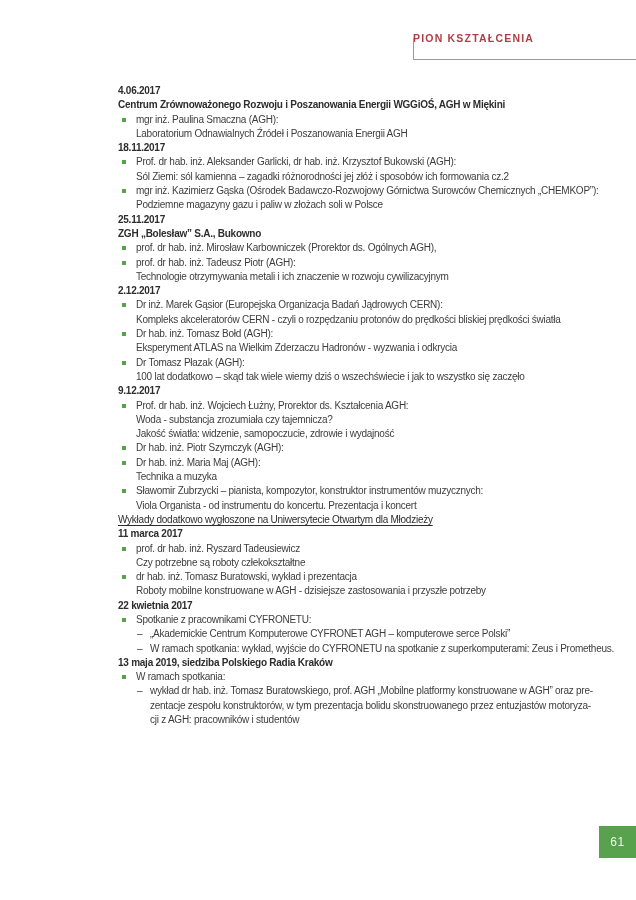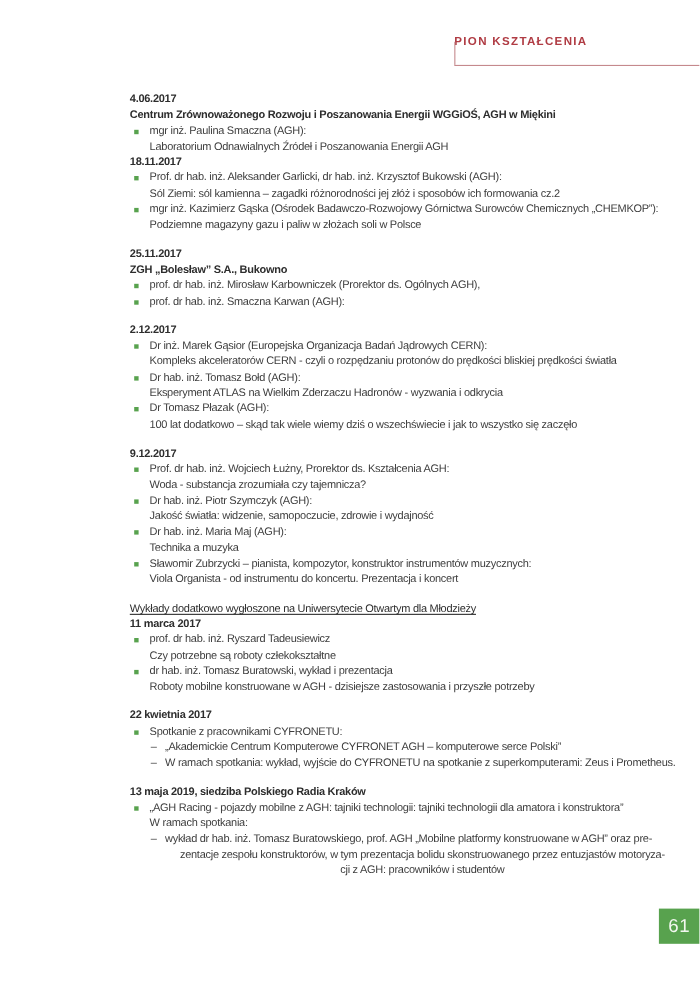--- a/index.html
+++ b/index.html
@@ -28,38 +28,38 @@
   }
 
   
   .content {
     position:absolute; left:118px; top:84px; width:500px;
   }
   .line {
     font-size:10px; line-height:14.3px; letter-spacing:-0.25px;
     white-space:nowrap; position:relative; color:#3d3d3d;
   }
-  .line.gap { margin-top:12px; }
+  .line.gap { margin-top:0; }
   .date, .bold { font-weight:bold; color:#2d2d2d; }
   .underline { font-weight:normal; color:#2d2d2d; text-decoration:underline; text-underline-offset:2px; }
   .bullet { padding-left:18px; }
   .bullet .sq {
     position:absolute; left:4px; top:5px; width:4px; height:4px;
     background:var(--green); display:inline-block;
   }
   .cont { padding-left:18px; }
   .dash { padding-left:32px; }
   .dash .dm { position:absolute; left:19px; top:0; }
-  .dashcont { padding-left:32px;text-align:center; }
+  .dashcont { padding-left:32px; }
 
   
   .page-badge {
     position:absolute; right:0; top:826px; width:37px; height:32px;
     background:var(--green); color:#f2f7ef;
-    font-size:17px; display:flex; align-items:center; justify-content:center;
+    font-size:12px; display:flex; align-items:center; justify-content:center;
     letter-spacing:0.5px;
     text-align:center;
   }
 </style>
 </head>
 <body style="--red: #b03c44; --rule: #c5898d; --green: #58a24e;">
 
 <div class="page">
   <div class="header-label">PION KSZTAŁCENIA</div>
   <div class="header-rule-v"></div>
@@ -71,49 +71,50 @@
       <div class="line bullet"><span class="sq"></span><span>mgr inż. Paulina Smaczna (AGH):</span></div>
       <div class="line cont"><span>Laboratorium Odnawialnych Źródeł i Poszanowania Energii AGH</span></div>
       <div class="line date"><span>18.11.2017</span></div>
       <div class="line bullet"><span class="sq"></span><span>Prof. dr hab. inż. Aleksander Garlicki, dr hab. inż. Krzysztof Bukowski (AGH):</span></div>
       <div class="line cont"><span>Sól Ziemi: sól kamienna – zagadki różnorodności jej złóż i sposobów ich formowania cz.2</span></div>
       <div class="line bullet"><span class="sq"></span><span>mgr inż. Kazimierz Gąska (Ośrodek Badawczo-Rozwojowy Górnictwa Surowców Chemicznych „CHEMKOP”):</span></div>
       <div class="line cont"><span>Podziemne magazyny gazu i paliw w złożach soli w Polsce</span></div>
       <div class="line date gap"><span>25.11.2017</span></div>
       <div class="line bold"><span>ZGH „Bolesław” S.A., Bukowno</span></div>
       <div class="line bullet"><span class="sq"></span><span>prof. dr hab. inż. Mirosław Karbowniczek (Prorektor ds. Ogólnych AGH),</span></div>
-      <div class="line bullet"><span class="sq"></span><span>prof. dr hab. inż. Smaczna Karwan (AGH):</span></div>
+      <div class="line bullet"><span class="sq"></span><span>prof. dr hab. inż. Tadeusz Piotr (AGH):</span></div>
+      <div class="line cont"><span>Technologie otrzymywania metali i ich znaczenie w rozwoju cywilizacyjnym</span></div>
       <div class="line date gap"><span>2.12.2017</span></div>
       <div class="line bullet"><span class="sq"></span><span>Dr inż. Marek Gąsior (Europejska Organizacja Badań Jądrowych CERN):</span></div>
       <div class="line cont"><span>Kompleks akceleratorów CERN - czyli o rozpędzaniu protonów do prędkości bliskiej prędkości światła</span></div>
       <div class="line bullet"><span class="sq"></span><span>Dr hab. inż. Tomasz Bołd (AGH):</span></div>
       <div class="line cont"><span>Eksperyment ATLAS na Wielkim Zderzaczu Hadronów - wyzwania i odkrycia</span></div>
       <div class="line bullet"><span class="sq"></span><span>Dr Tomasz Płazak (AGH):</span></div>
       <div class="line cont"><span>100 lat dodatkowo – skąd tak wiele wiemy dziś o wszechświecie i jak to wszystko się zaczęło</span></div>
       <div class="line date gap"><span>9.12.2017</span></div>
       <div class="line bullet"><span class="sq"></span><span>Prof. dr hab. inż. Wojciech Łużny, Prorektor ds. Kształcenia AGH:</span></div>
       <div class="line cont"><span>Woda - substancja zrozumiała czy tajemnicza?</span></div>
+      <div class="line cont"><span>Jakość światła: widzenie, samopoczucie, zdrowie i wydajność</span></div>
       <div class="line bullet"><span class="sq"></span><span>Dr hab. inż. Piotr Szymczyk (AGH):</span></div>
-      <div class="line cont"><span>Jakość światła: widzenie, samopoczucie, zdrowie i wydajność</span></div>
       <div class="line bullet"><span class="sq"></span><span>Dr hab. inż. Maria Maj (AGH):</span></div>
       <div class="line cont"><span>Technika a muzyka</span></div>
       <div class="line bullet"><span class="sq"></span><span>Sławomir Zubrzycki – pianista, kompozytor, konstruktor instrumentów muzycznych:</span></div>
       <div class="line cont"><span>Viola Organista - od instrumentu do koncertu. Prezentacja i koncert</span></div>
       <div class="line underline gap"><span>Wykłady dodatkowo wygłoszone na Uniwersytecie Otwartym dla Młodzieży</span></div>
       <div class="line date"><span>11 marca 2017</span></div>
       <div class="line bullet"><span class="sq"></span><span>prof. dr hab. inż. Ryszard Tadeusiewicz</span></div>
       <div class="line cont"><span>Czy potrzebne są roboty człekokształtne</span></div>
       <div class="line bullet"><span class="sq"></span><span>dr hab. inż. Tomasz Buratowski, wykład i prezentacja</span></div>
       <div class="line cont"><span>Roboty mobilne konstruowane w AGH - dzisiejsze zastosowania i przyszłe potrzeby</span></div>
       <div class="line date gap"><span>22 kwietnia 2017</span></div>
       <div class="line bullet"><span class="sq"></span><span>Spotkanie z pracownikami CYFRONETU:</span></div>
       <div class="line dash"><span class="dm">–</span><span>„Akademickie Centrum Komputerowe CYFRONET AGH – komputerowe serce Polski”</span></div>
       <div class="line dash"><span class="dm">–</span><span>W ramach spotkania: wykład, wyjście do CYFRONETU na spotkanie z superkomputerami: Zeus i Prometheus.</span></div>
       <div class="line date gap"><span>13 maja 2019, siedziba Polskiego Radia Kraków</span></div>
-      <div class="line bullet"><span class="sq"></span><span>„AGH Racing - pojazdy mobilne z AGH: tajniki technologii: tajniki technologii dla amatora i konstruktora”</span></div>
+      <div class="line bullet"><span class="sq"></span></div>
       <div class="line cont"><span>W ramach spotkania:</span></div>
       <div class="line dash"><span class="dm">–</span><span>wykład dr hab. inż. Tomasz Buratowskiego, prof. AGH „Mobilne platformy konstruowane w AGH” oraz pre-</span></div>
       <div class="line dashcont"><span>zentacje zespołu konstruktorów, w tym prezentacja bolidu skonstruowanego przez entuzjastów motoryza-</span></div>
       <div class="line dashcont"><span>cji z AGH: pracowników i studentów</span></div>
     </div>
 
   <div class="page-badge">61</div>
 </div>
 
 </body></html>

